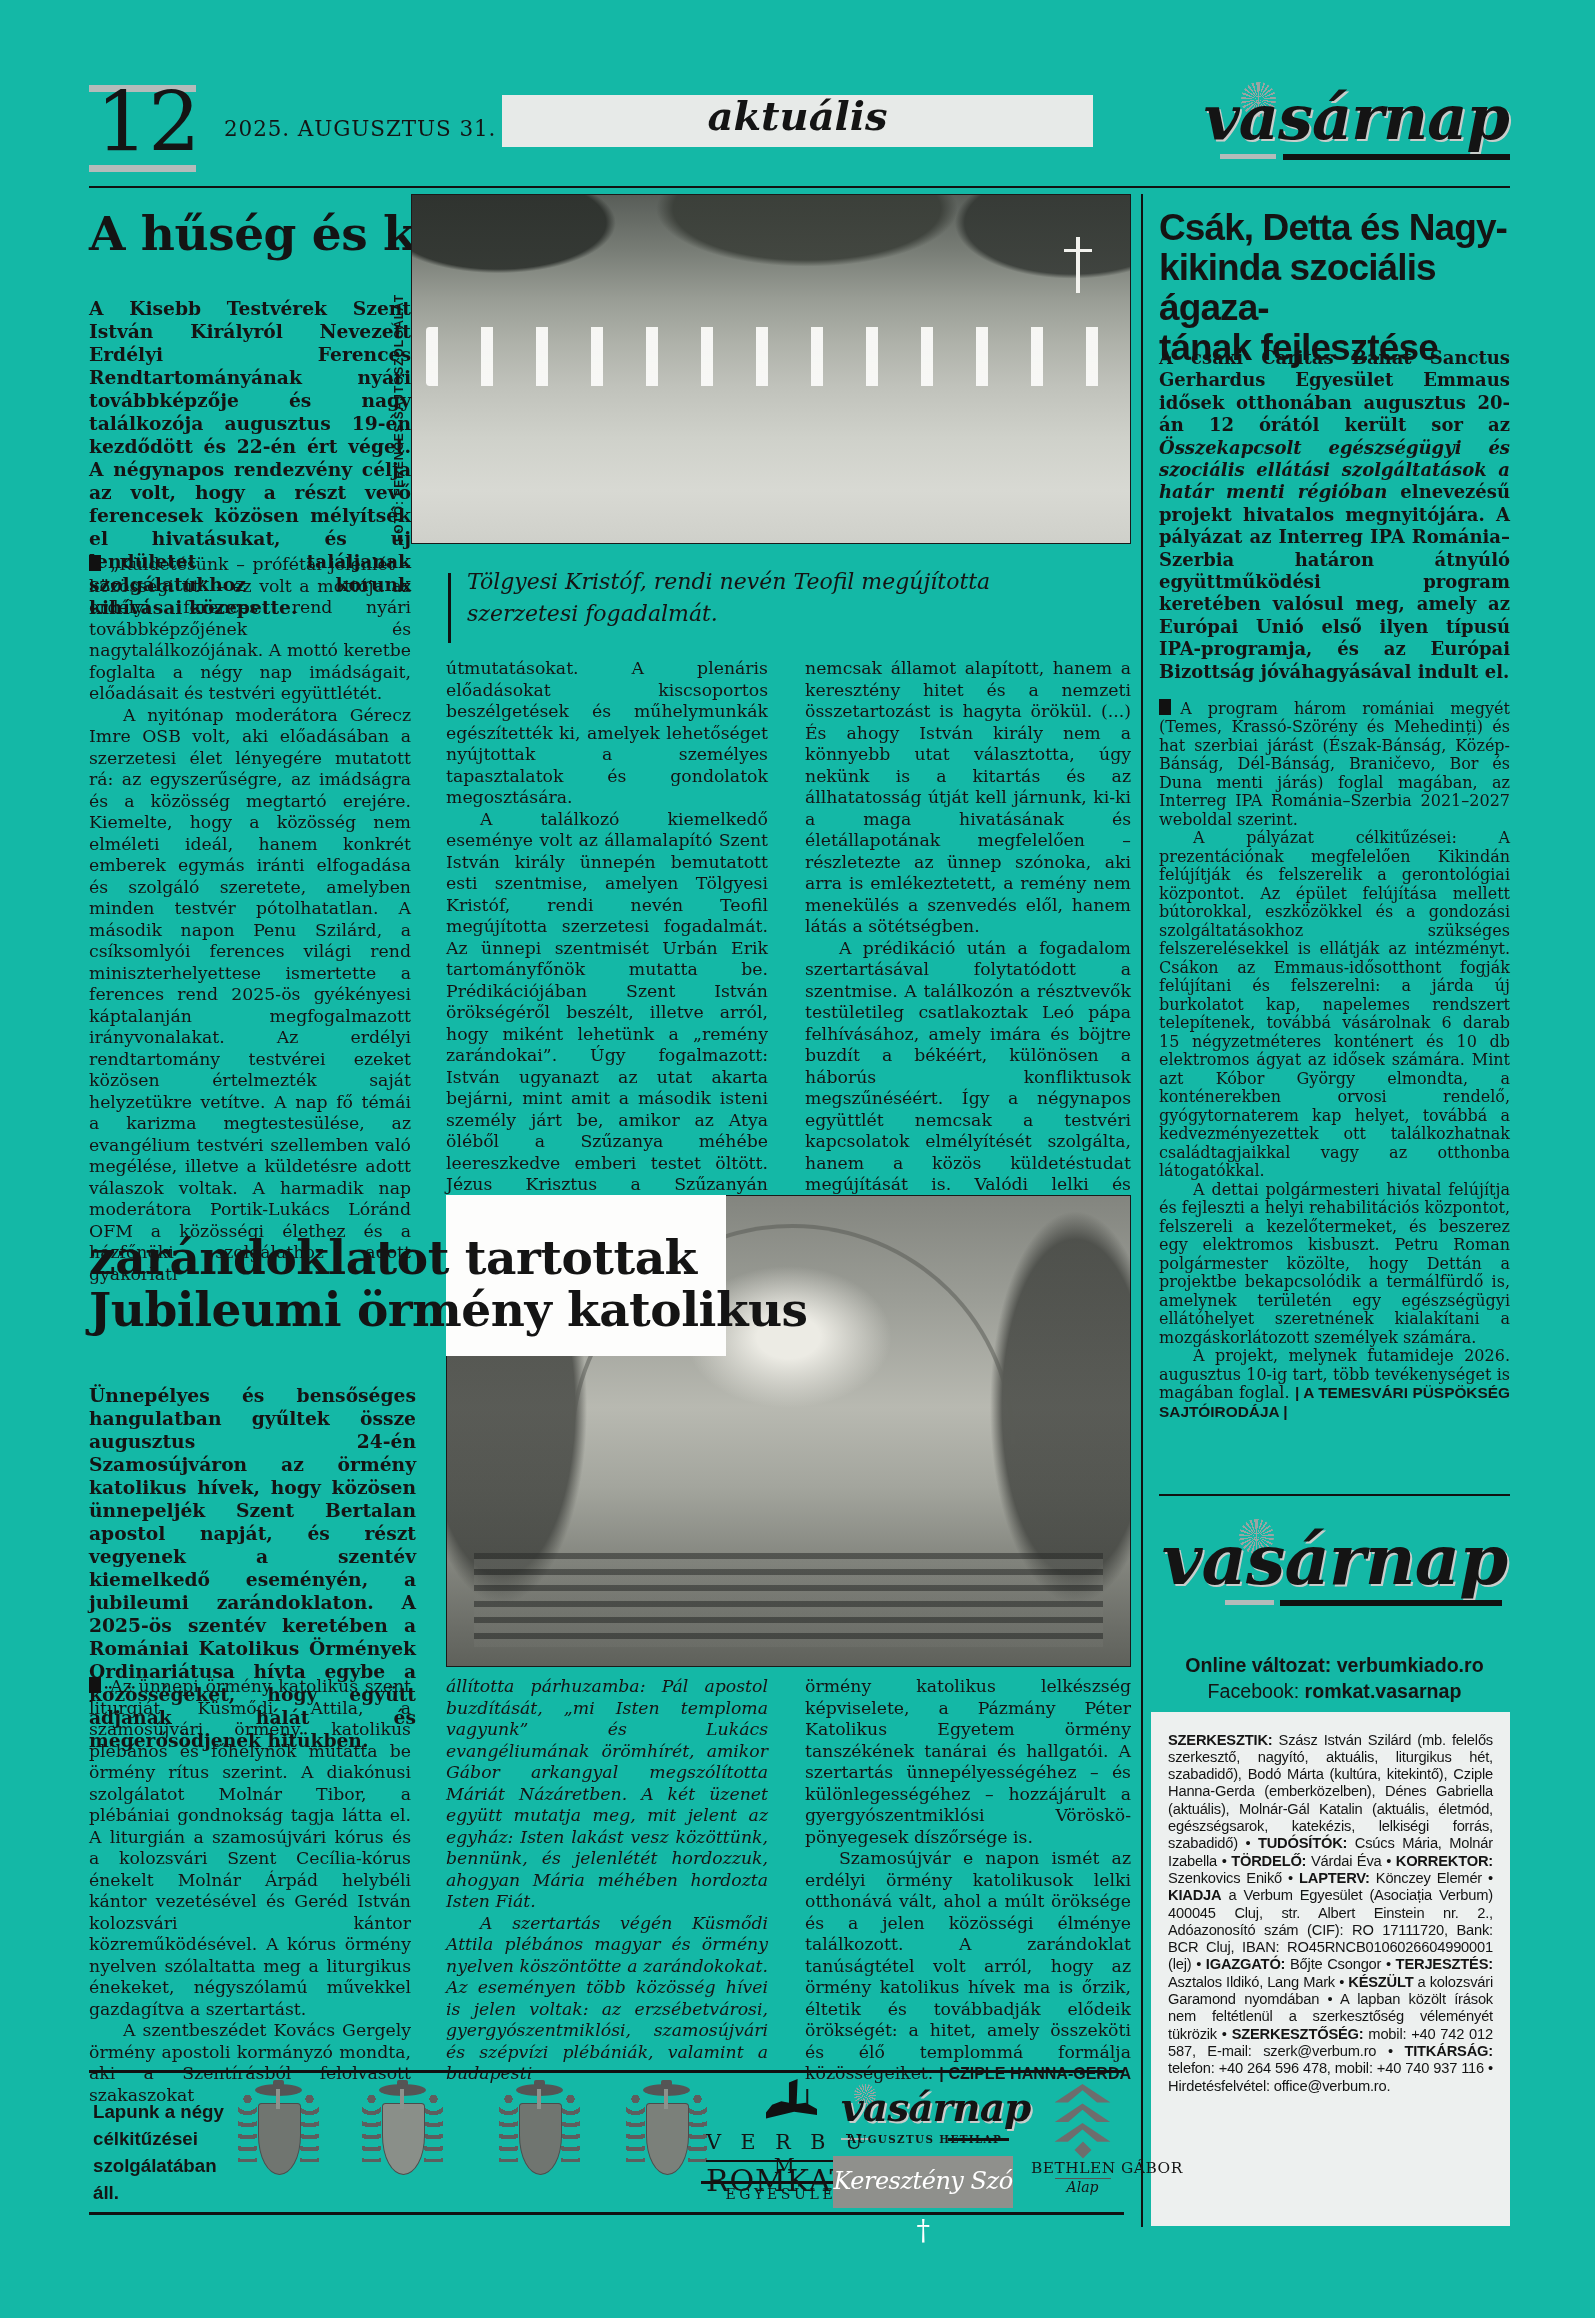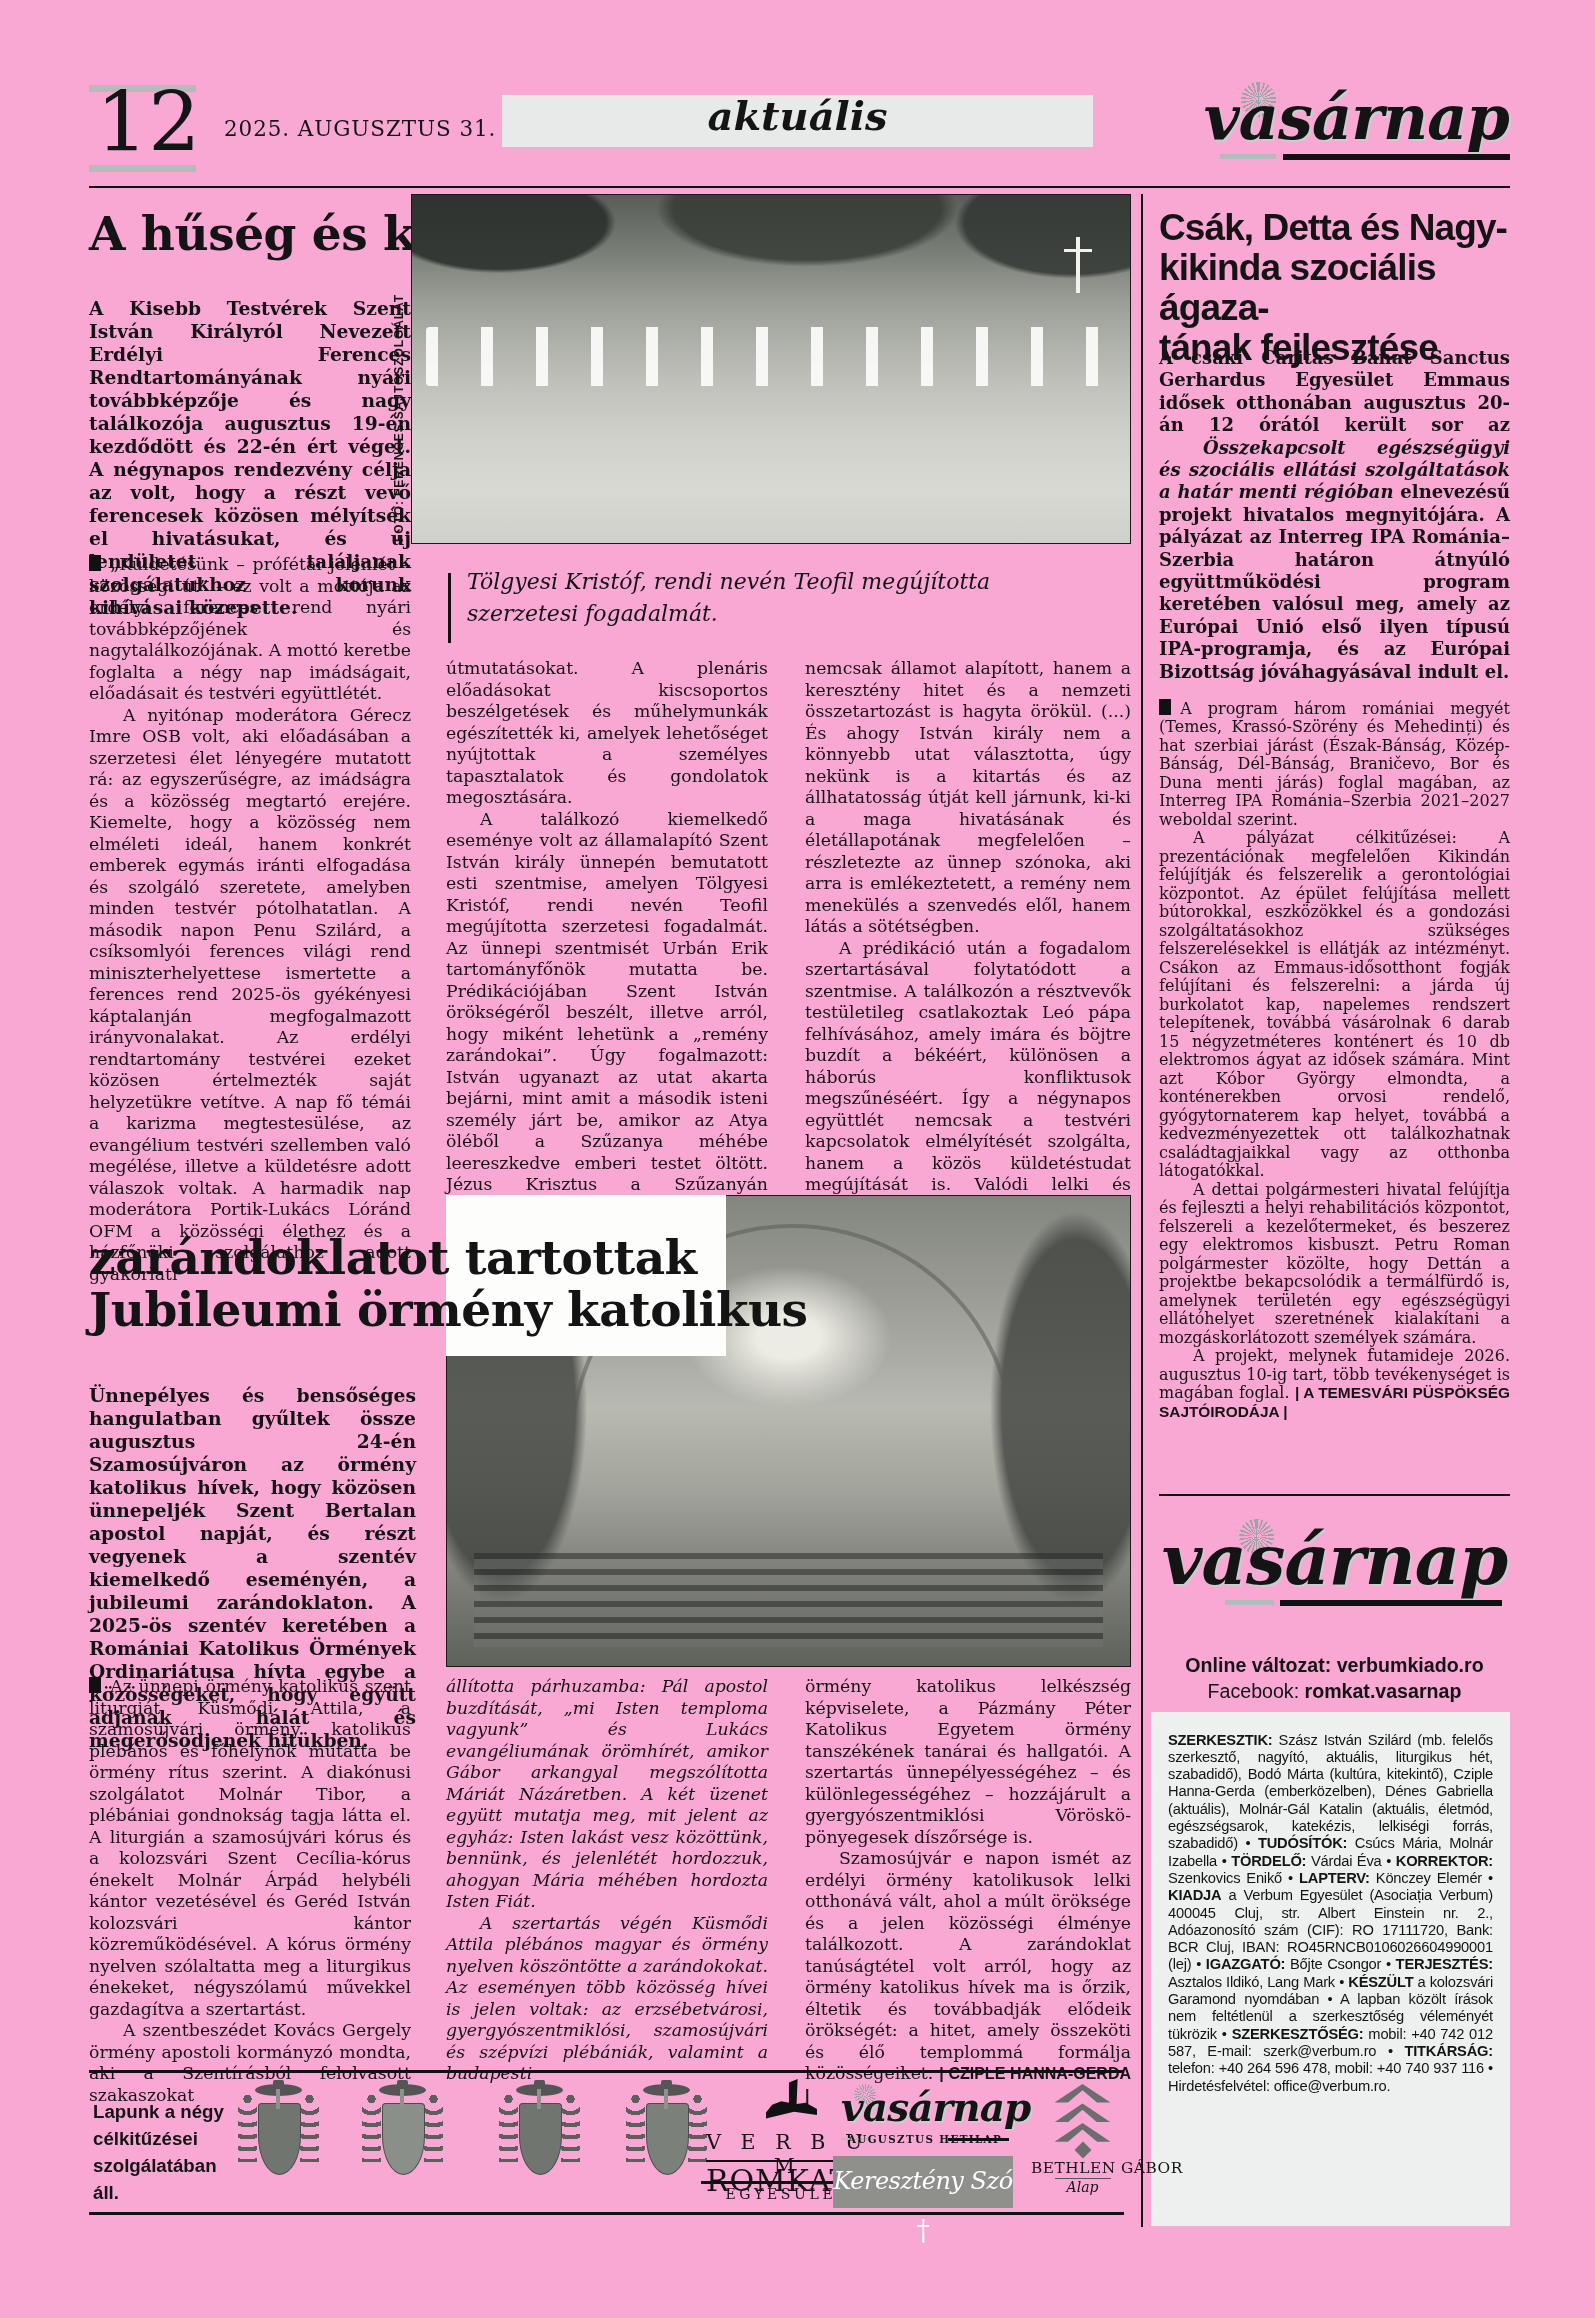--- a/index.html
+++ b/index.html
@@ -1,22 +1,22 @@
 <!DOCTYPE html>
 <html lang="hu" style="font-size:7.5px"><head>
 <meta charset="utf-8">
 <style>
   html,body{margin:0;padding:0;background:#e9e9e9;}
-  #page{position:relative;width:1595px;height:2319px;background:#f9a8d4;color:#141414;
+  #page{position:relative;width:1595px;height:2319px;background:#14b8a6;color:#141414;
         font-family:"DejaVu Serif",serif;overflow:hidden;}
   .abs{position:absolute;}
   .sans{font-family:"Liberation Sans",sans-serif;}
   .just{text-align:justify;}
   b,.b{font-weight:bold;}
-  .i{font-style:italic;margin-left:44px;}
+  .i{font-style:italic;}
 
   
   .graybar{background:#b4bbba;height:7px;width:107px;left:89px;}
   #page-number{left:96px;top:82px;width:98px;text-align:center;font-size:82px;line-height:1.0;}
   #issue-date{left:224px;top:116px;font-size:21.5px;letter-spacing:0.9px;}
   #section-band{left:502px;top:95px;width:591px;height:52px;background:#e7eae8;}
   #section-label{left:502px;top:96px;width:591px;text-align:center;font-size:40px;line-height:1.0;
                  font-style:italic;font-weight:bold;}
   .vasarnap-script{font-style:italic;font-weight:bold;letter-spacing:-0.9px;
                    text-shadow:1.9px 1.9px 0 #c9cdcb;}

